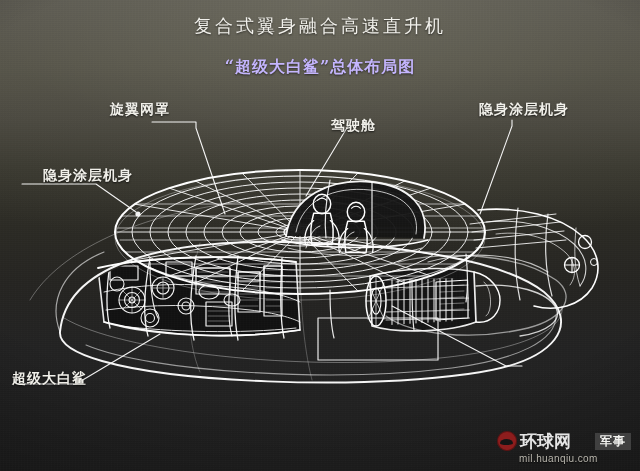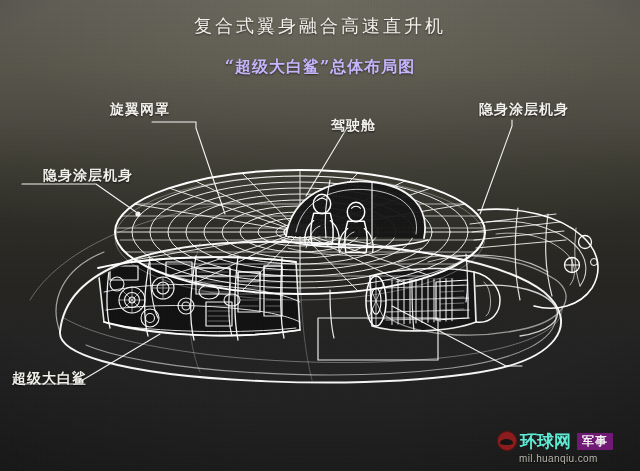--- a/index.html
+++ b/index.html
@@ -74,26 +74,26 @@
     width:20px;height:20px;border-radius:50%;
     background:#8d1d1d;position:relative;flex:0 0 auto;
     box-shadow:inset 0 0 0 1px rgba(0,0,0,.35);
   }
   #wm-globe:before{
     content:"";position:absolute;left:3px;top:8px;width:13px;height:6px;
     border-radius:50% 50% 50% 50%/70% 70% 30% 30%;
     background:#151515;
   }
   #wm-cn{
-    color:#5eead4;font-family:"DejaVu Serif","Liberation Serif",serif;
+    color:#e5e5e5;font-family:"DejaVu Serif","Liberation Serif",serif;
     font-weight:700;font-size:17px;letter-spacing:0px;line-height:20px;
   }
   #wm-badge{
-    background:#701a75;color:#f2f2ef;font-size:12px;font-weight:700;
-    padding:1px 5px;line-height:15px;margin-left:3px;
+    background:#404040;color:#f2f2ef;font-size:12px;font-weight:700;
+    padding:1px 5px;line-height:15px;margin-left:21px;
     font-family:"DejaVu Serif","Liberation Serif",serif;letter-spacing:1px;
   }
   #wm-url{
     color:#b9b6ad;font-family:Liberation Sans, sans-serif;
     font-size:10px;letter-spacing:.4px;margin-top:1px;margin-left:22px;
     text-shadow:0 1px 1px rgba(0,0,0,.8);
   }
 </style>
 </head>
 <body>

